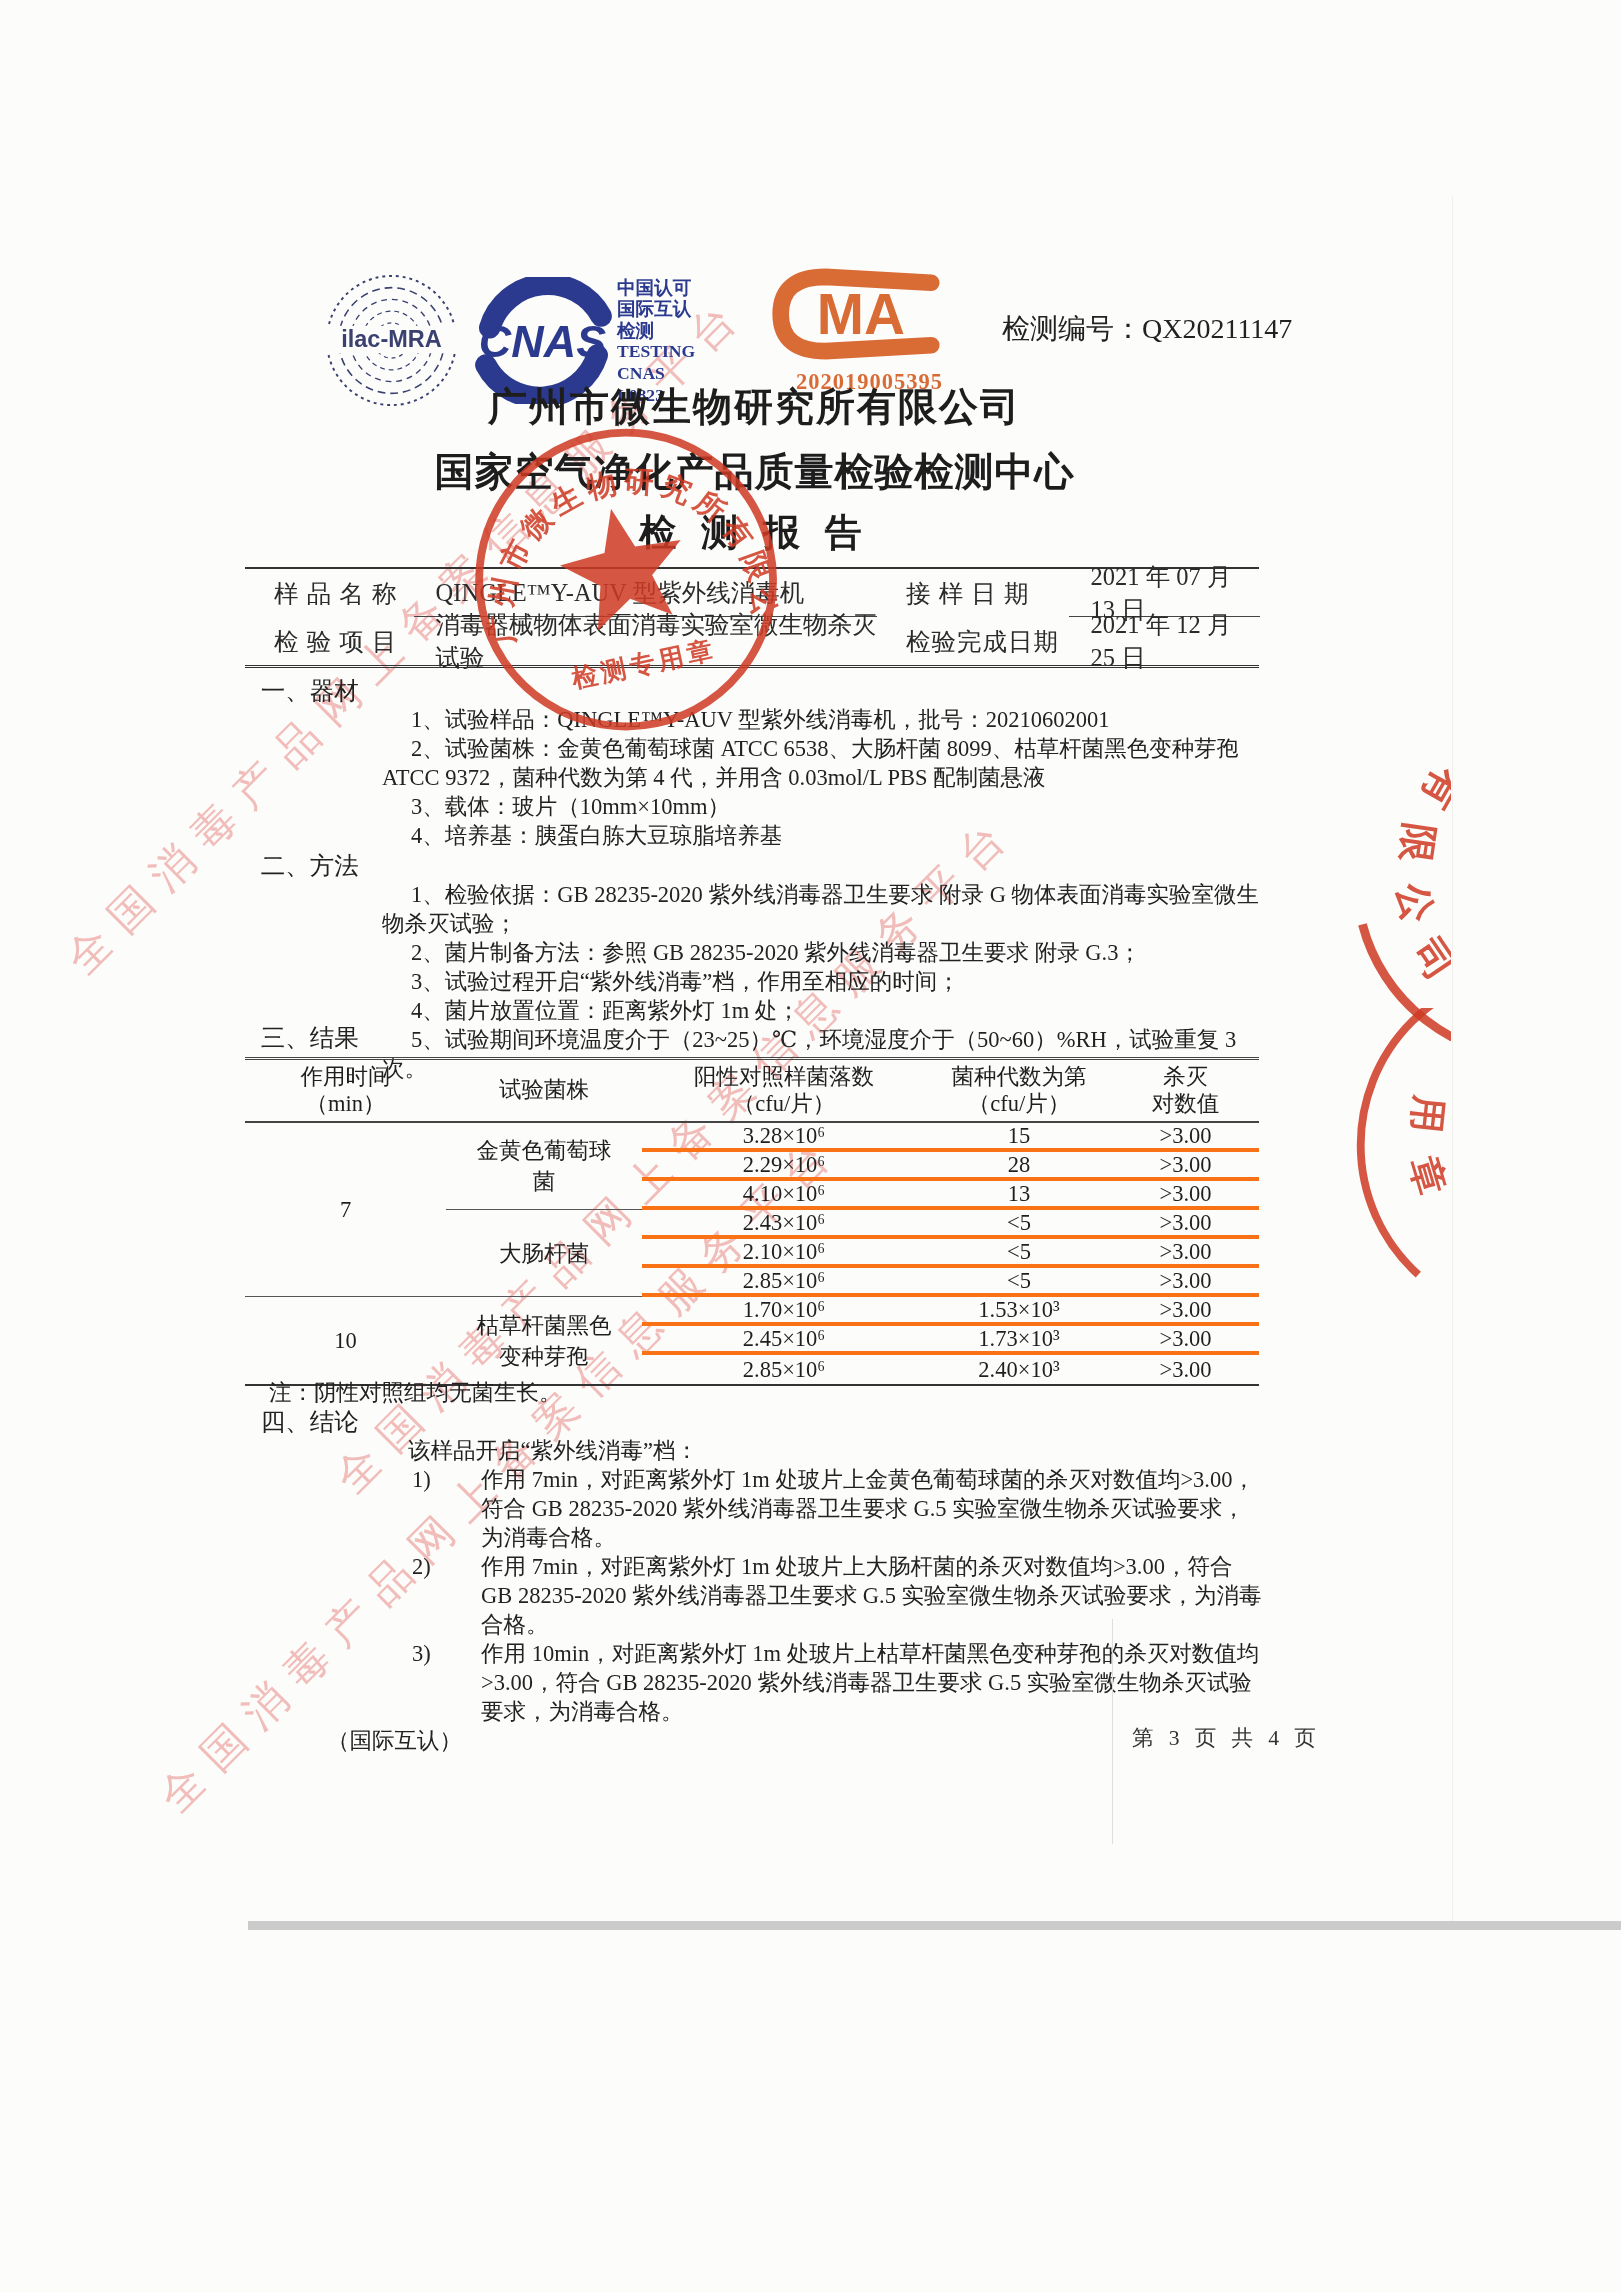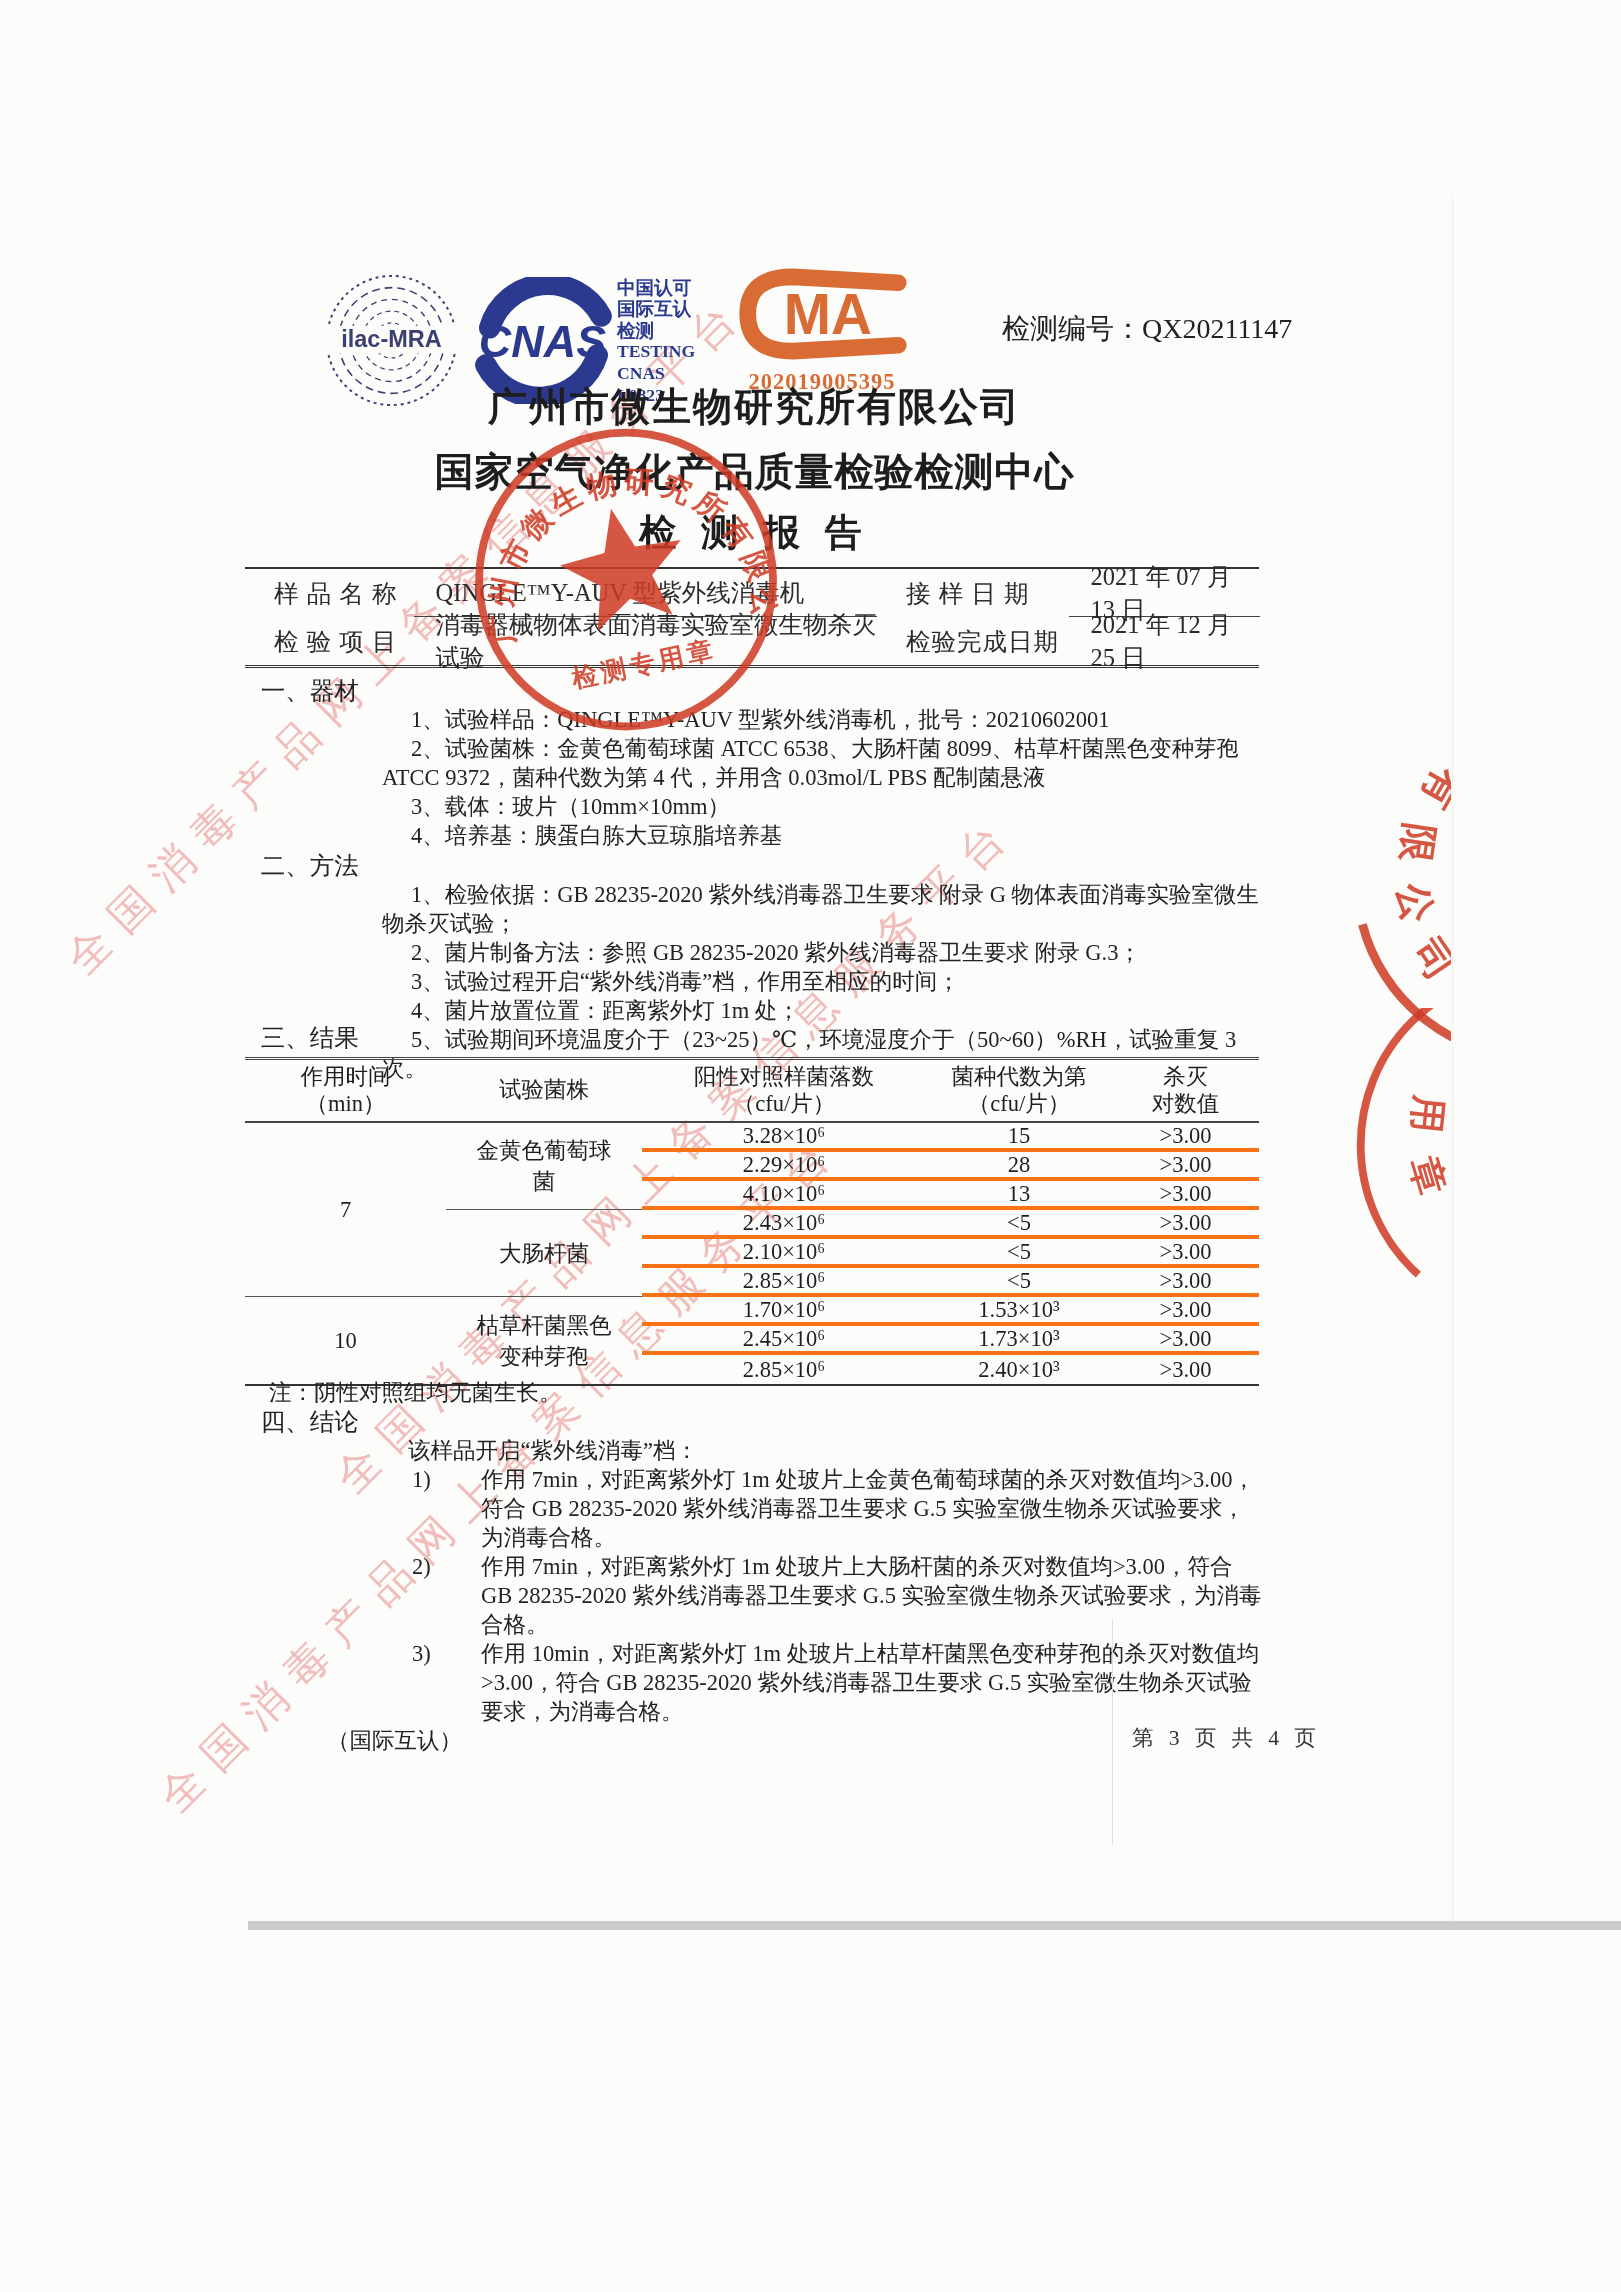--- a/index.html
+++ b/index.html
@@ -21,21 +21,21 @@
     transform-origin:0 0;
     pointer-events:none;
   }
   
   .logos{position:absolute;left:323px;top:259px;height:167px;}
   .ilac{position:absolute;left:0;top:3.9px;}
   .cnas{position:absolute;left:149px;top:17.6px;}
   .cnas-caption{position:absolute;left:294px;top:17.6px;font-family:"Liberation Sans",sans-serif;
     color:#2b3a8f;font-size:18.6px;line-height:21.6px;font-weight:700;}
   .cnas-caption .lat{font-family:"Liberation Serif",serif;font-size:17.6px;}
-  .cma{position:absolute;left:411px;top:2px;text-align:center;}
+  .cma{position:absolute;left:444px;top:2px;text-align:right;}
   .cma-num{color:#d96b35;font-weight:700;font-size:22.5px;letter-spacing:1px;margin-top:-2px;
     font-family:"Liberation Serif",serif;}
   
   .report-no{position:absolute;left:1002px;top:310px;font-size:28px;color:#222;}
   .title{position:absolute;left:245px;width:1019px;text-align:center;color:#1d1d1d;}
   .t1{top:380px;font-size:39px;font-weight:700;letter-spacing:2px;}
   .t2{top:445px;font-size:39px;font-weight:700;letter-spacing:1px;}
   .t3{top:508px;font-size:37px;font-weight:700;letter-spacing:7.8px;}
   
   .itable{

